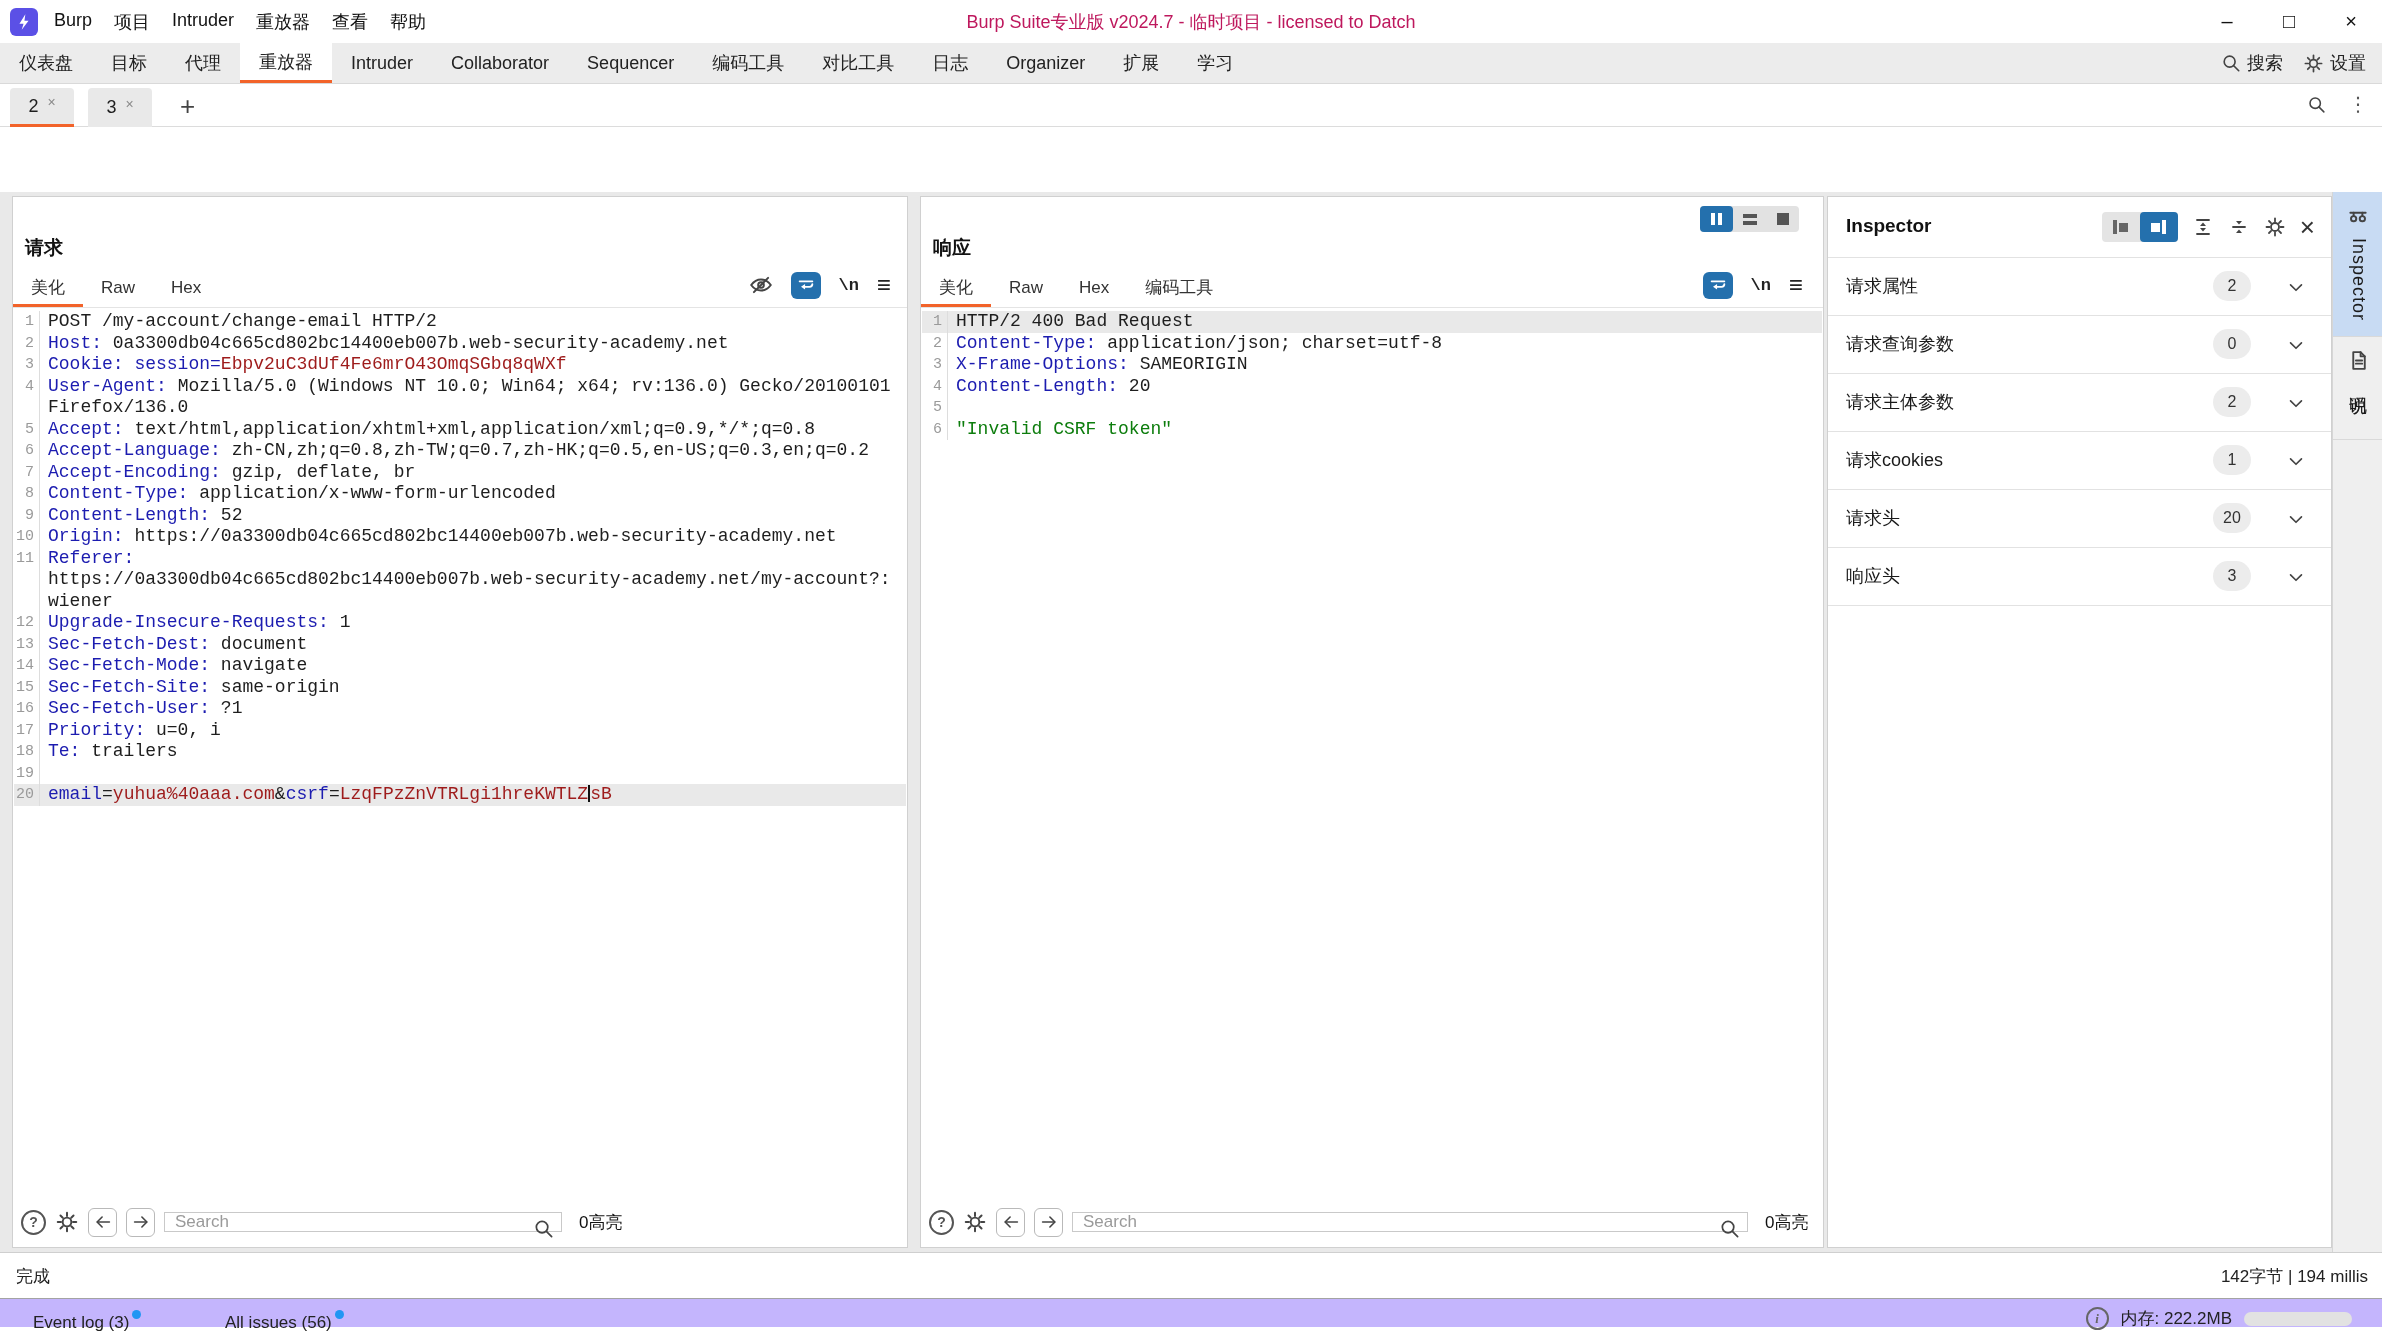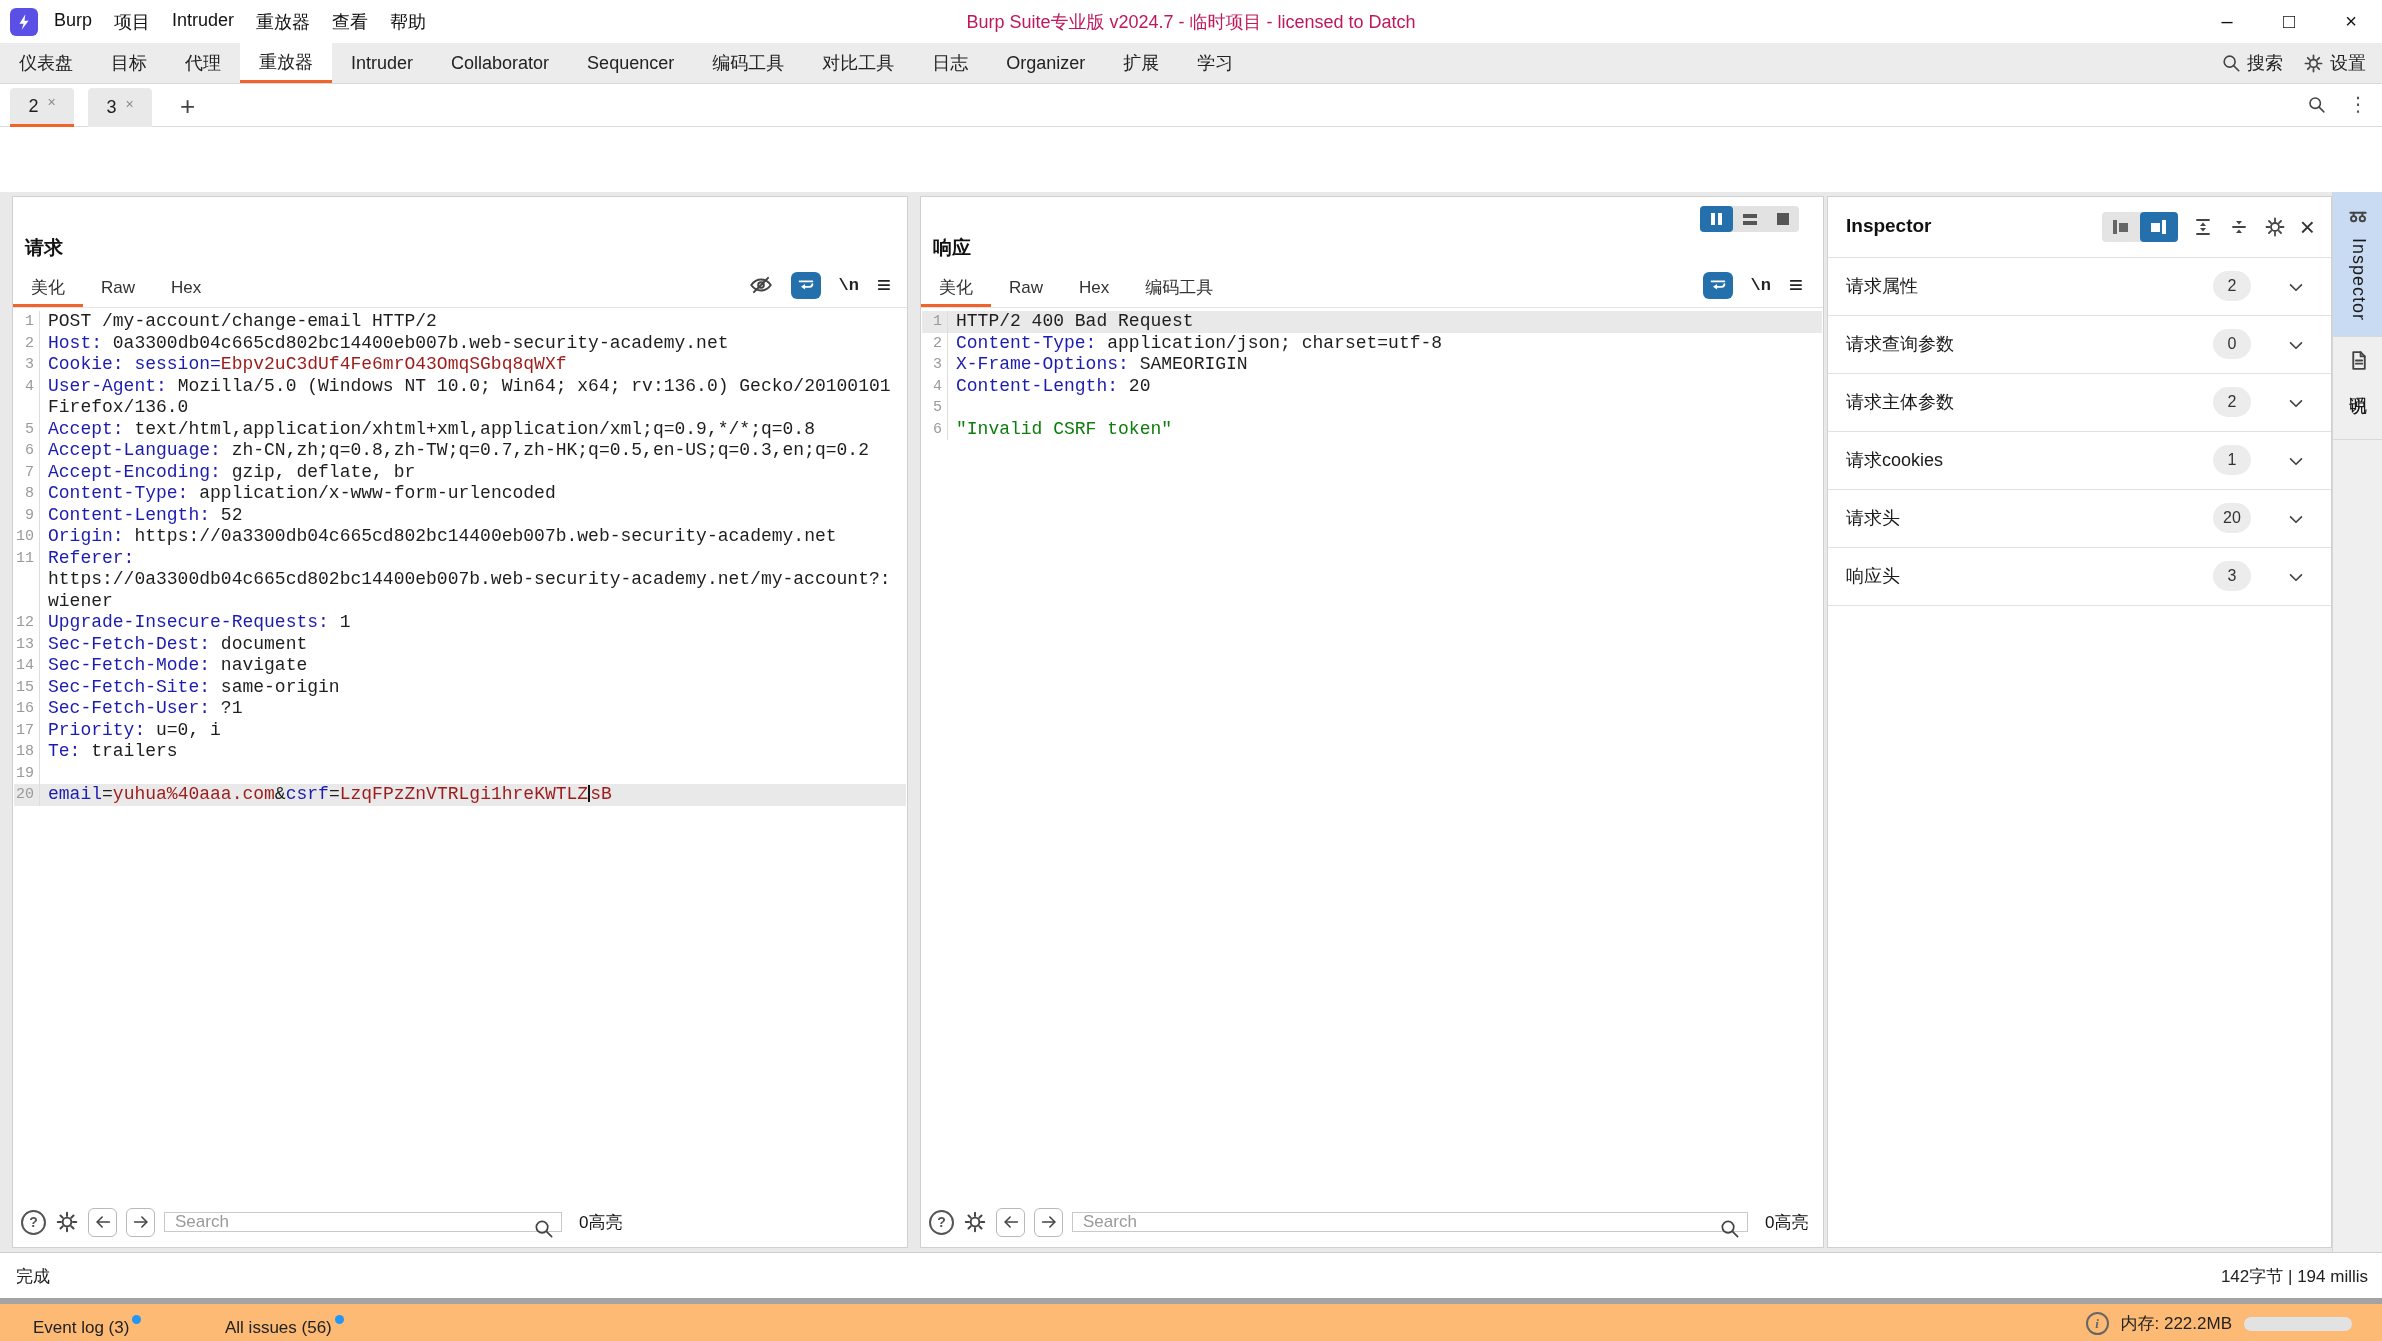--- a/index.html
+++ b/index.html
@@ -108,21 +108,21 @@
   
   .sidestrip { position:absolute; left:2332px; top:0; width:50px; height:1060px; background:#efefef; border-left:1px solid #d6d6d6; }
   .side-tab { position:absolute; left:0; width:50px; display:flex; flex-direction:column; align-items:center; }
   .side-tab.sel { background:#c8dbf3; }
   .v-label { writing-mode:vertical-rl; font-size:18px; color:#1a1a1a; margin-top:10px; letter-spacing:1px; }
 
   
   .statusbar { position:absolute; left:0; top:1252px; width:100%; height:46px; background:#fff; border-top:1px solid #cfcfcf; font-size:17px; color:#222; }
   .status-left { position:absolute; left:16px; top:12px; }
   .status-right { position:absolute; right:14px; top:12px; }
-  .footer { position:absolute; left:0; top:1298px; width:100%; height:43px; background:#fdba74; border-top:6px solid #a3a3a3; font-size:17px; color:#222; }
+  .footer { position:absolute; left:0; top:1298px; width:100%; height:29px; background:#c4b5fd; border-top:1px solid #a3a3a3; font-size:17px; color:#222; }
   .foot-item { position:absolute; top:11px; }
   .bluedot { display:inline-block; width:9px; height:9px; border-radius:50%; background:#2196f3; vertical-align:9px; margin-left:3px; }
   .mem-zone { position:absolute; right:30px; top:8px; display:flex; align-items:center; gap:12px; }
   .info-circ { width:23px; height:23px; border:2px solid #666; border-radius:50%; display:flex; align-items:center; justify-content:center; font-size:13px; font-style:italic; font-weight:bold; color:#666; font-family:"Liberation Serif",serif; }
   .mem-bar { width:108px; height:14px; border-radius:7px; background:#e2e2e2; overflow:hidden; }
   .mem-fill { width:17px; height:14px; border-radius:7px; background:#b3b3b3; }
 
   .ic { display:block; }
   svg .st { fill:none; stroke:#444; stroke-width:1.8; stroke-linecap:round; stroke-linejoin:round; }
   svg .stw { fill:none; stroke:#fff; stroke-width:2; stroke-linecap:round; stroke-linejoin:round; }

